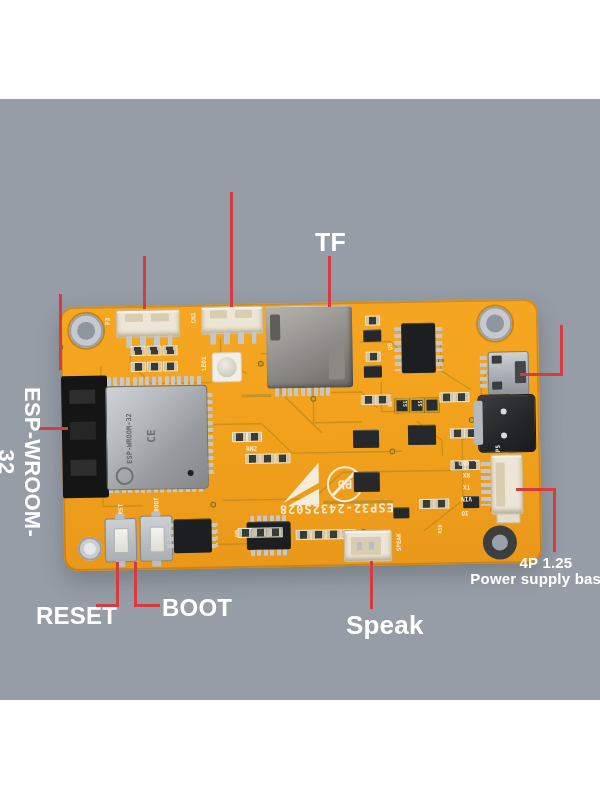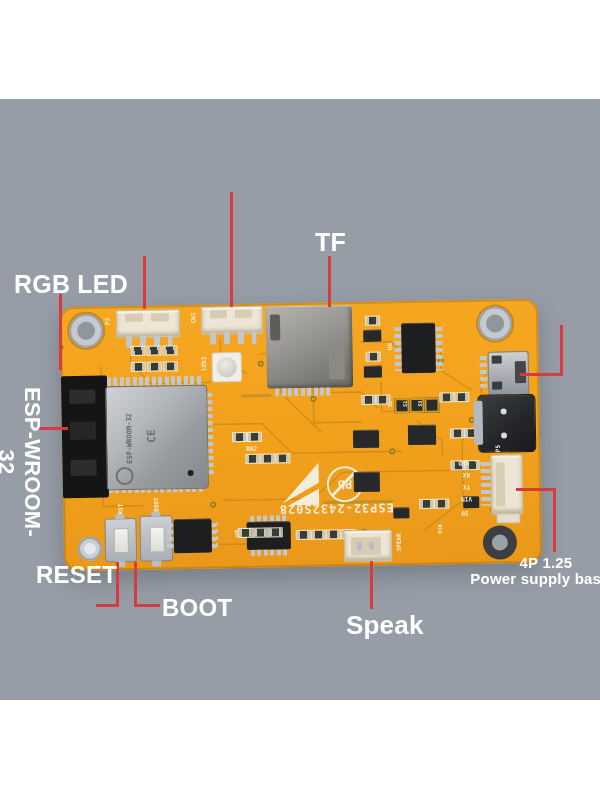--- a/index.html
+++ b/index.html
@@ -287,21 +287,20 @@
   <div class="redline" style="left:553px;top:488px;width:3px;height:64px;"></div>
   <div class="redline" style="left:116px;top:562px;width:3px;height:45px;"></div>
   <div class="redline" style="left:96px;top:604px;width:23px;height:3px;"></div>
   <div class="redline" style="left:134px;top:562px;width:3px;height:45px;"></div>
   <div class="redline" style="left:134px;top:604px;width:26px;height:3px;"></div>
   <div class="redline" style="left:370px;top:561px;width:3px;height:48px;"></div>
 
   <div class="lbl center" style="left:75px;top:141px;width:300px;font-size:25px;line-height:1.18;">
   </div>
   <div class="lbl" style="left:315px;top:228px;font-size:25px;">TF</div>
-  <div class="lbl" style="left:14px;top:270px;font-size:25px;">RGB LED</div>
   <div class="lbl center" style="left:-60px;top:436px;width:158px;font-size:22px;transform:rotate(90deg);">ESP-WROOM-32</div>
   <div class="lbl center" style="left:471px;top:554px;width:150px;font-size:15px;">4P 1.25</div>
   <div class="lbl center" style="left:460px;top:570px;width:160px;font-size:15px;">Power supply base</div>
-  <div class="lbl" style="left:36px;top:561px;font-size:24px;">RESET</div>
+  <div class="lbl" style="left:36px;top:602px;font-size:24px;">RESET</div>
   <div class="lbl" style="left:162px;top:594px;font-size:24px;">BOOT</div>
   <div class="lbl" style="left:346px;top:610px;font-size:26px;">Speak</div>
 
 </div>
 
 </body></html>

